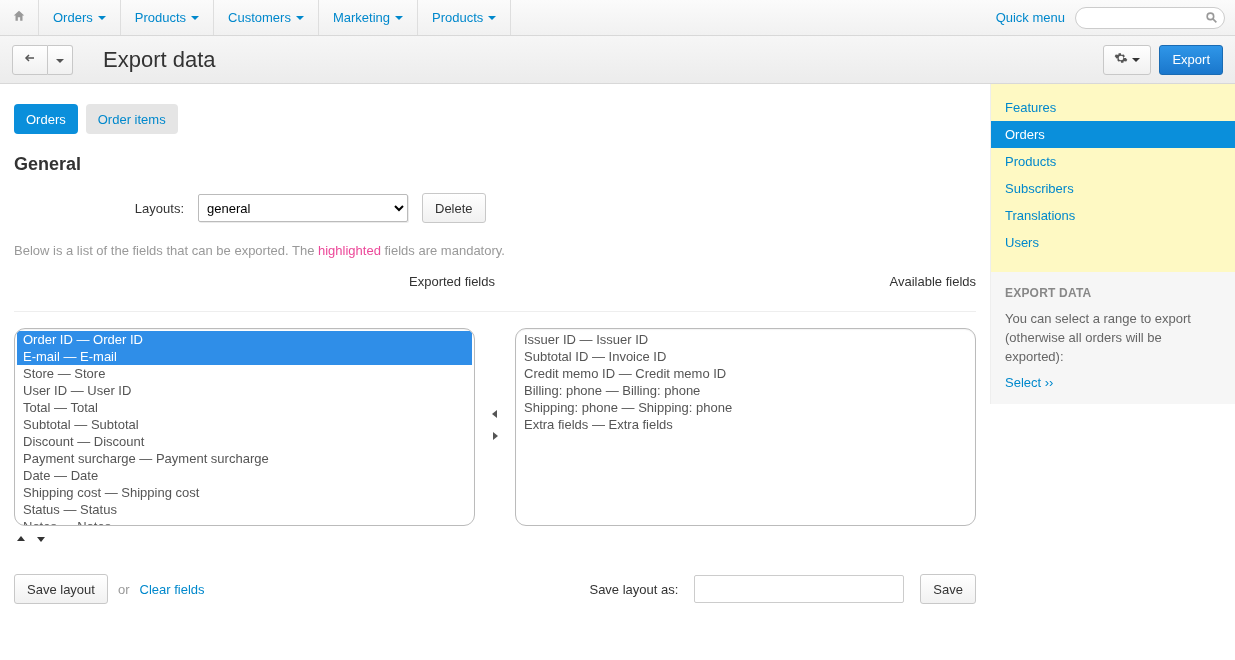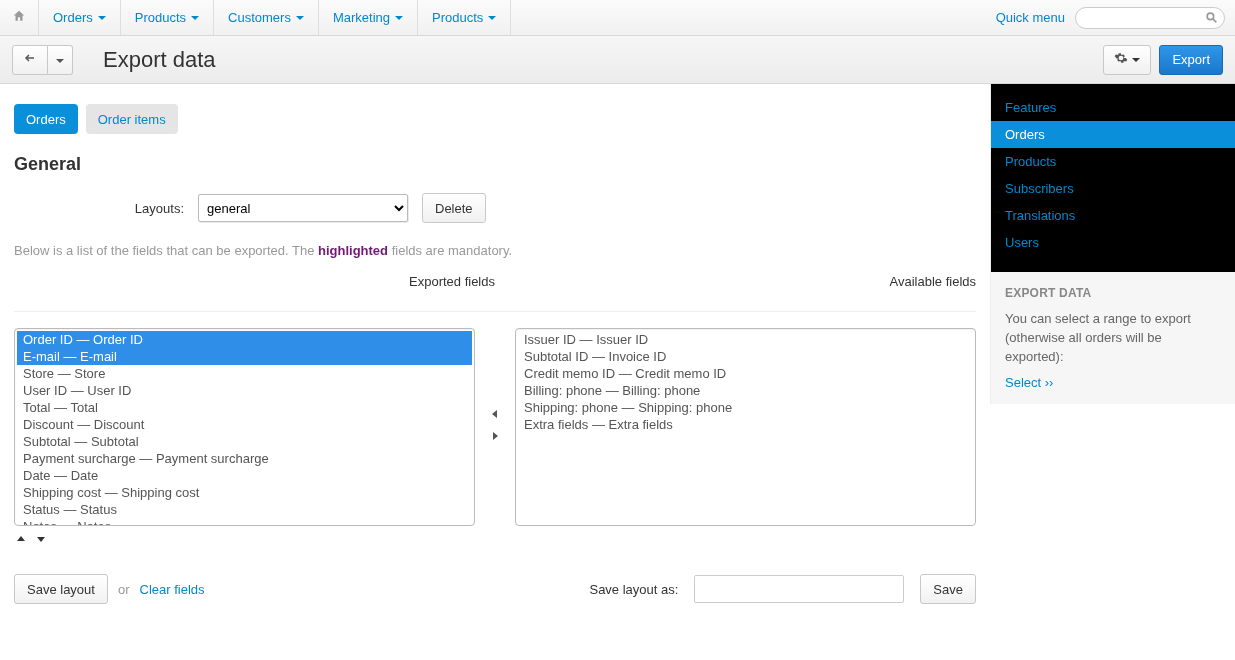--- a/index.html
+++ b/index.html
@@ -27,45 +27,45 @@
   .backgroup button:last-child  { border-left:none; border-top-left-radius:0; border-bottom-left-radius:0; padding:0 8px; }
   .pagetitle { font-size:22px; font-weight:normal; color:#333; margin-left:30px; }
   .headerbar .right { margin-left:auto; display:flex; gap:8px; align-items:center; }
   .btn { display:inline-flex; align-items:center; height:30px; padding:0 12px; background:linear-gradient(#fff,#f1f1f1); border:1px solid #c8c8c8; border-radius:3px; cursor:pointer; color:#333; font-size:13px; }
   .btn-primary { background:linear-gradient(#2f96e8,#1a77cc); border:1px solid #1a6bb3; color:#fff; }
   .gearbtn { padding:0 10px; }
 
   
   .wrapper { display:flex; align-items:flex-start; }
   .main { flex:1; padding:20px 14px 30px 14px; min-width:0; }
-  .side { width:245px; border-left:1px solid #eee; background:#000000; }
+  .side { width:245px; border-left:1px solid #eee; background:#fef9c3; }
 
   
   .tabs { display:flex; gap:8px; margin-bottom:14px; }
   .tab { display:inline-flex; align-items:center; height:30px; padding:0 12px; border-radius:4px; cursor:pointer; font-size:13px; }
   .tab.active { background:#0a8fdb; color:#fff; }
   .tab.inactive { background:#e5e5e5; color:#0088cc; }
 
   h3.section { font-size:18px; font-weight:bold; color:#333; margin:20px 0 18px 0; }
 
   .formrow { display:flex; align-items:center; gap:14px; margin-bottom:10px; }
   .formrow label { width:170px; text-align:right; color:#333; }
   .formrow select { width:210px; height:28px; border:1px solid #bbb; border-radius:2px; background:#fff; padding:2px 4px; font-size:13px; box-shadow:1px 1px 0 rgba(0,0,0,0.08); }
 
   .helptext { color:#999; margin:20px 0 10px 0; }
-  .helptext b { color:#701a75; font-weight:bold; }
+  .helptext b { color:#ec4899; font-weight:normal; }
 
   .dualheaders { display:flex; margin:6px 0 0 0; }
   .dualheaders .hcol { flex:1; text-align:right; color:#333; padding:6px 0 16px 0; }
 
   hr.thin { border:none; border-top:1px solid #eee; margin:6px 0 16px 0; }
 
   .dual { display:flex; align-items:stretch; gap:0; }
   .listwrap { flex:1; position:relative; }
-  .listbox { width:100%; height:198px; border:1px solid #bbb; border-radius:4px; overflow-y:auto; overflow-x:hidden; background:#fff; font-size:13px; color:#555; padding:2px 2px; box-shadow:inset 0 1px 1px rgba(0,0,0,0.05); }
+  .listbox { width:100%; height:198px; border:1px solid #bbb; border-radius:11px; overflow-y:auto; overflow-x:hidden; background:#fff; font-size:13px; color:#555; padding:2px 2px; box-shadow:inset 0 1px 1px rgba(0,0,0,0.05); }
   .listbox .opt { padding:0px 6px; line-height:17px; white-space:nowrap; cursor:default; }
   .listbox .opt.sel { background:#2f8ee8; color:#fff; }
   .movebtns { width:40px; display:flex; flex-direction:column; align-items:center; justify-content:center; gap:4px; color:#555; }
   .movebtns span { cursor:pointer; font-size:16px; font-weight:bold; line-height:18px; }
 
   .reorder { margin-top:6px; display:flex; gap:6px; color:#333; }
   .reorder span { cursor:pointer; font-size:14px; font-weight:bold; }
 
   .footerrow { display:flex; align-items:center; margin-top:26px; gap:10px; }
   .footerrow .or { color:#999; }
@@ -189,22 +189,22 @@
     <hr class="thin">
 
     <div class="dual">
       <div class="listwrap">
         <div class="listbox" id="exported-list">
             <div class="opt sel">Order ID — Order ID</div>
             <div class="opt sel">E-mail — E-mail</div>
             <div class="opt">Store — Store</div>
             <div class="opt">User ID — User ID</div>
             <div class="opt">Total — Total</div>
+            <div class="opt">Subtotal — Subtotal</div>
             <div class="opt">Discount — Discount</div>
-            <div class="opt">Subtotal — Subtotal</div>
             <div class="opt">Payment surcharge — Payment surcharge</div>
             <div class="opt">Date — Date</div>
             <div class="opt">Shipping cost — Shipping cost</div>
             <div class="opt">Status — Status</div>
             <div class="opt">Notes — Notes</div>
           </div>
       </div>
       <div class="movebtns">
         <span>
           <svg width="12" height="14" viewBox="0 0 24 24" fill="#555">

